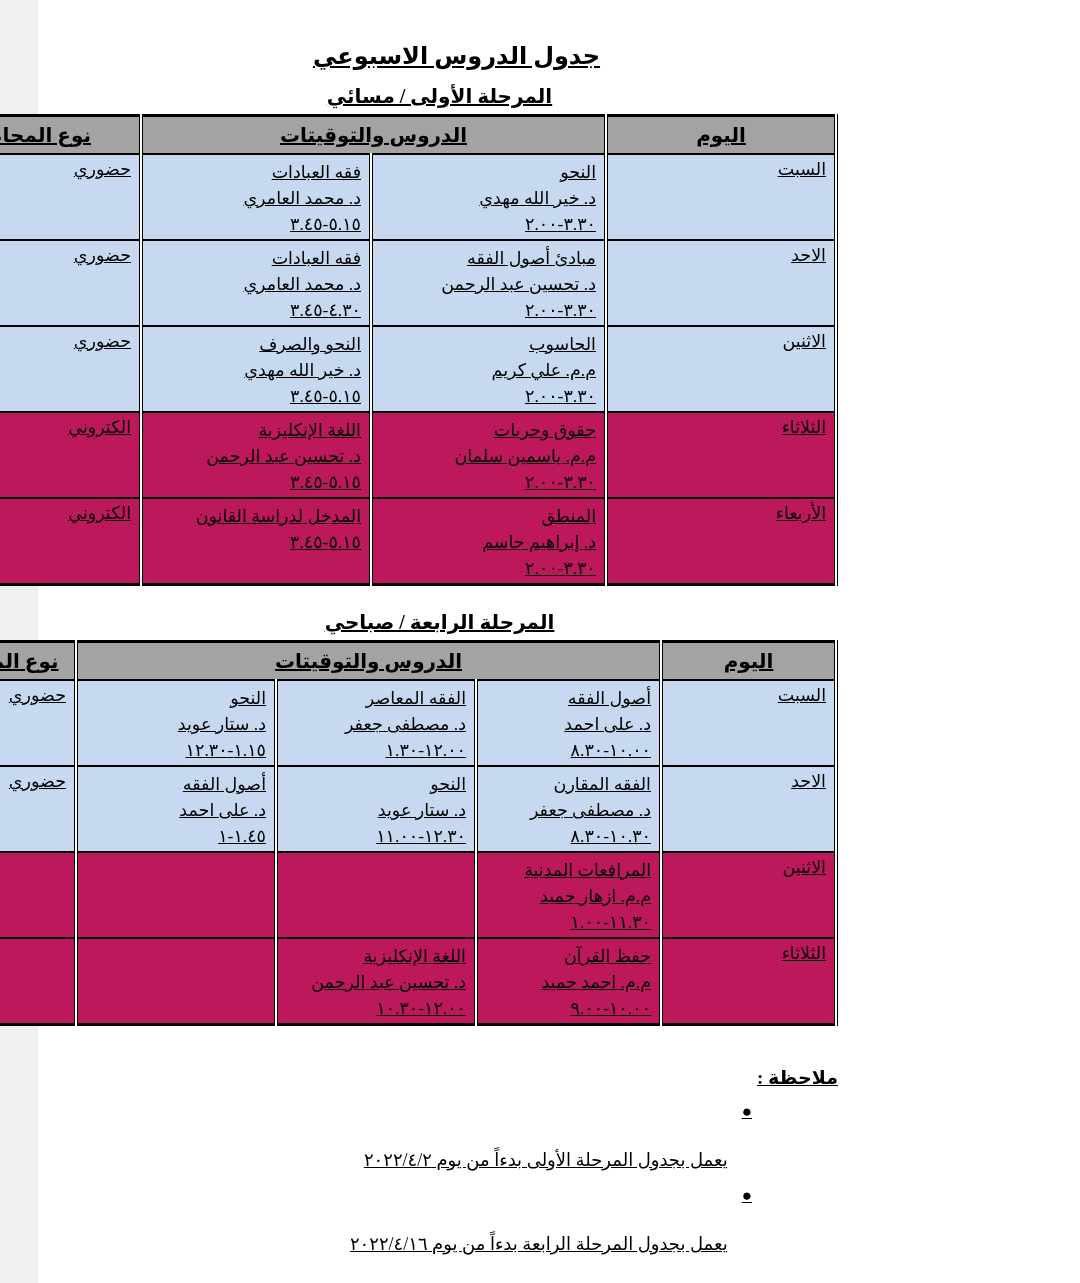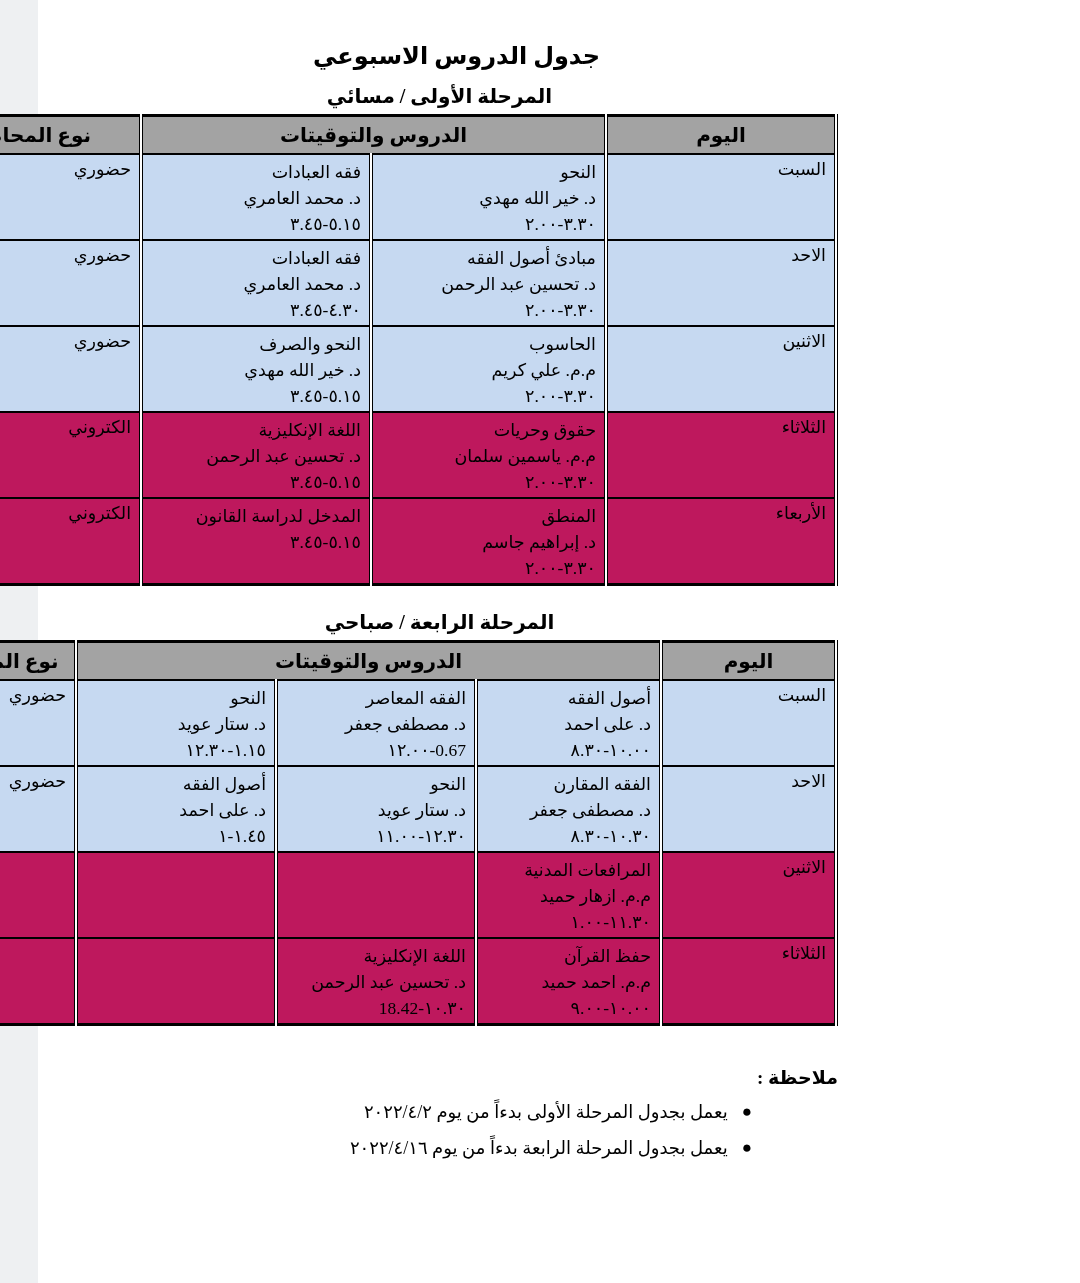--- a/index.html
+++ b/index.html
@@ -11,20 +11,21 @@
     overflow:hidden;
     position:relative;
   }
   .edge-strip{
     position:absolute;left:0;top:0;width:38px;height:1283px;
     background:#eef0f2;
   }
   .content{
     position:absolute;left:38px;top:0;width:840px;height:1283px;
     direction:rtl;
+    text-decoration:underline;
   }
   .doc-title{
     margin:42px 40px 0 37px;
     text-align:center;
     font-size:24px;font-weight:bold;
     letter-spacing:0;
   }
   .section-title{
     margin:14px 37px 6px 0;
     text-align:center;
@@ -69,21 +70,21 @@
     text-align:right;font-size:19px;font-weight:bold;margin-left:37px;
   }
   .note-item{
     margin:10px 86px 0 0;
     font-size:18px;
     display:flex;flex-direction:row;align-items:flex-start;
   }
   .note-bullet{
     font-size:17px;margin-left:14px;line-height:26px;
   }
-  .note-text{line-height:26px;}
+  .note-text{line-height:26px;margin-top:48px;}
 </style>
 </head>
 <body>
 
 <div class="edge-strip"></div>
 
 <div class="content">
 
   <div class="doc-title">جدول الدروس الاسبوعي</div>
 
@@ -199,21 +200,21 @@
     <tr class="blue">
       <td class="day-cell">السبت</td>
       <td class="lesson-cell">
         <div>أصول الفقه</div>
         <div>د. على احمد</div>
         <div class="l-time" dir="ltr">١٠.٠٠-٨.٣٠</div>
       </td>
       <td class="lesson-cell">
         <div>الفقه المعاصر</div>
         <div>د. مصطفى جعفر</div>
-        <div class="l-time" dir="ltr">١٢.٠٠-0.67</div>
+        <div class="l-time" dir="ltr">١٢.٠٠-١.٣٠</div>
       </td>
       <td class="lesson-cell">
         <div>النحو</div>
         <div>د. ستار عويد</div>
         <div class="l-time" dir="ltr">١.١٥-١٢.٣٠</div>
       </td>
       <td class="type-cell">حضوري</td>
     </tr>
 
     <tr class="blue">
@@ -251,21 +252,21 @@
     <tr class="pink">
       <td class="day-cell">الثلاثاء</td>
       <td class="lesson-cell">
         <div>حفظ القرآن</div>
         <div>م.م. احمد حميد</div>
         <div class="l-time" dir="ltr">١٠.٠٠-٩.٠٠</div>
       </td>
       <td class="lesson-cell">
         <div>اللغة الإنكليزية</div>
         <div>د. تحسين عبد الرحمن</div>
-        <div class="l-time" dir="ltr">18.42-١٠.٣٠</div>
+        <div class="l-time" dir="ltr">١٢.٠٠-١٠.٣٠</div>
       </td>
       <td class="lesson-cell"></td>
       <td class="type-cell"></td>
     </tr>
   </tbody>
     </table>
 
   <div class="notes">
     <div class="notes-label">ملاحظة :</div>
     <div class="note-item">

